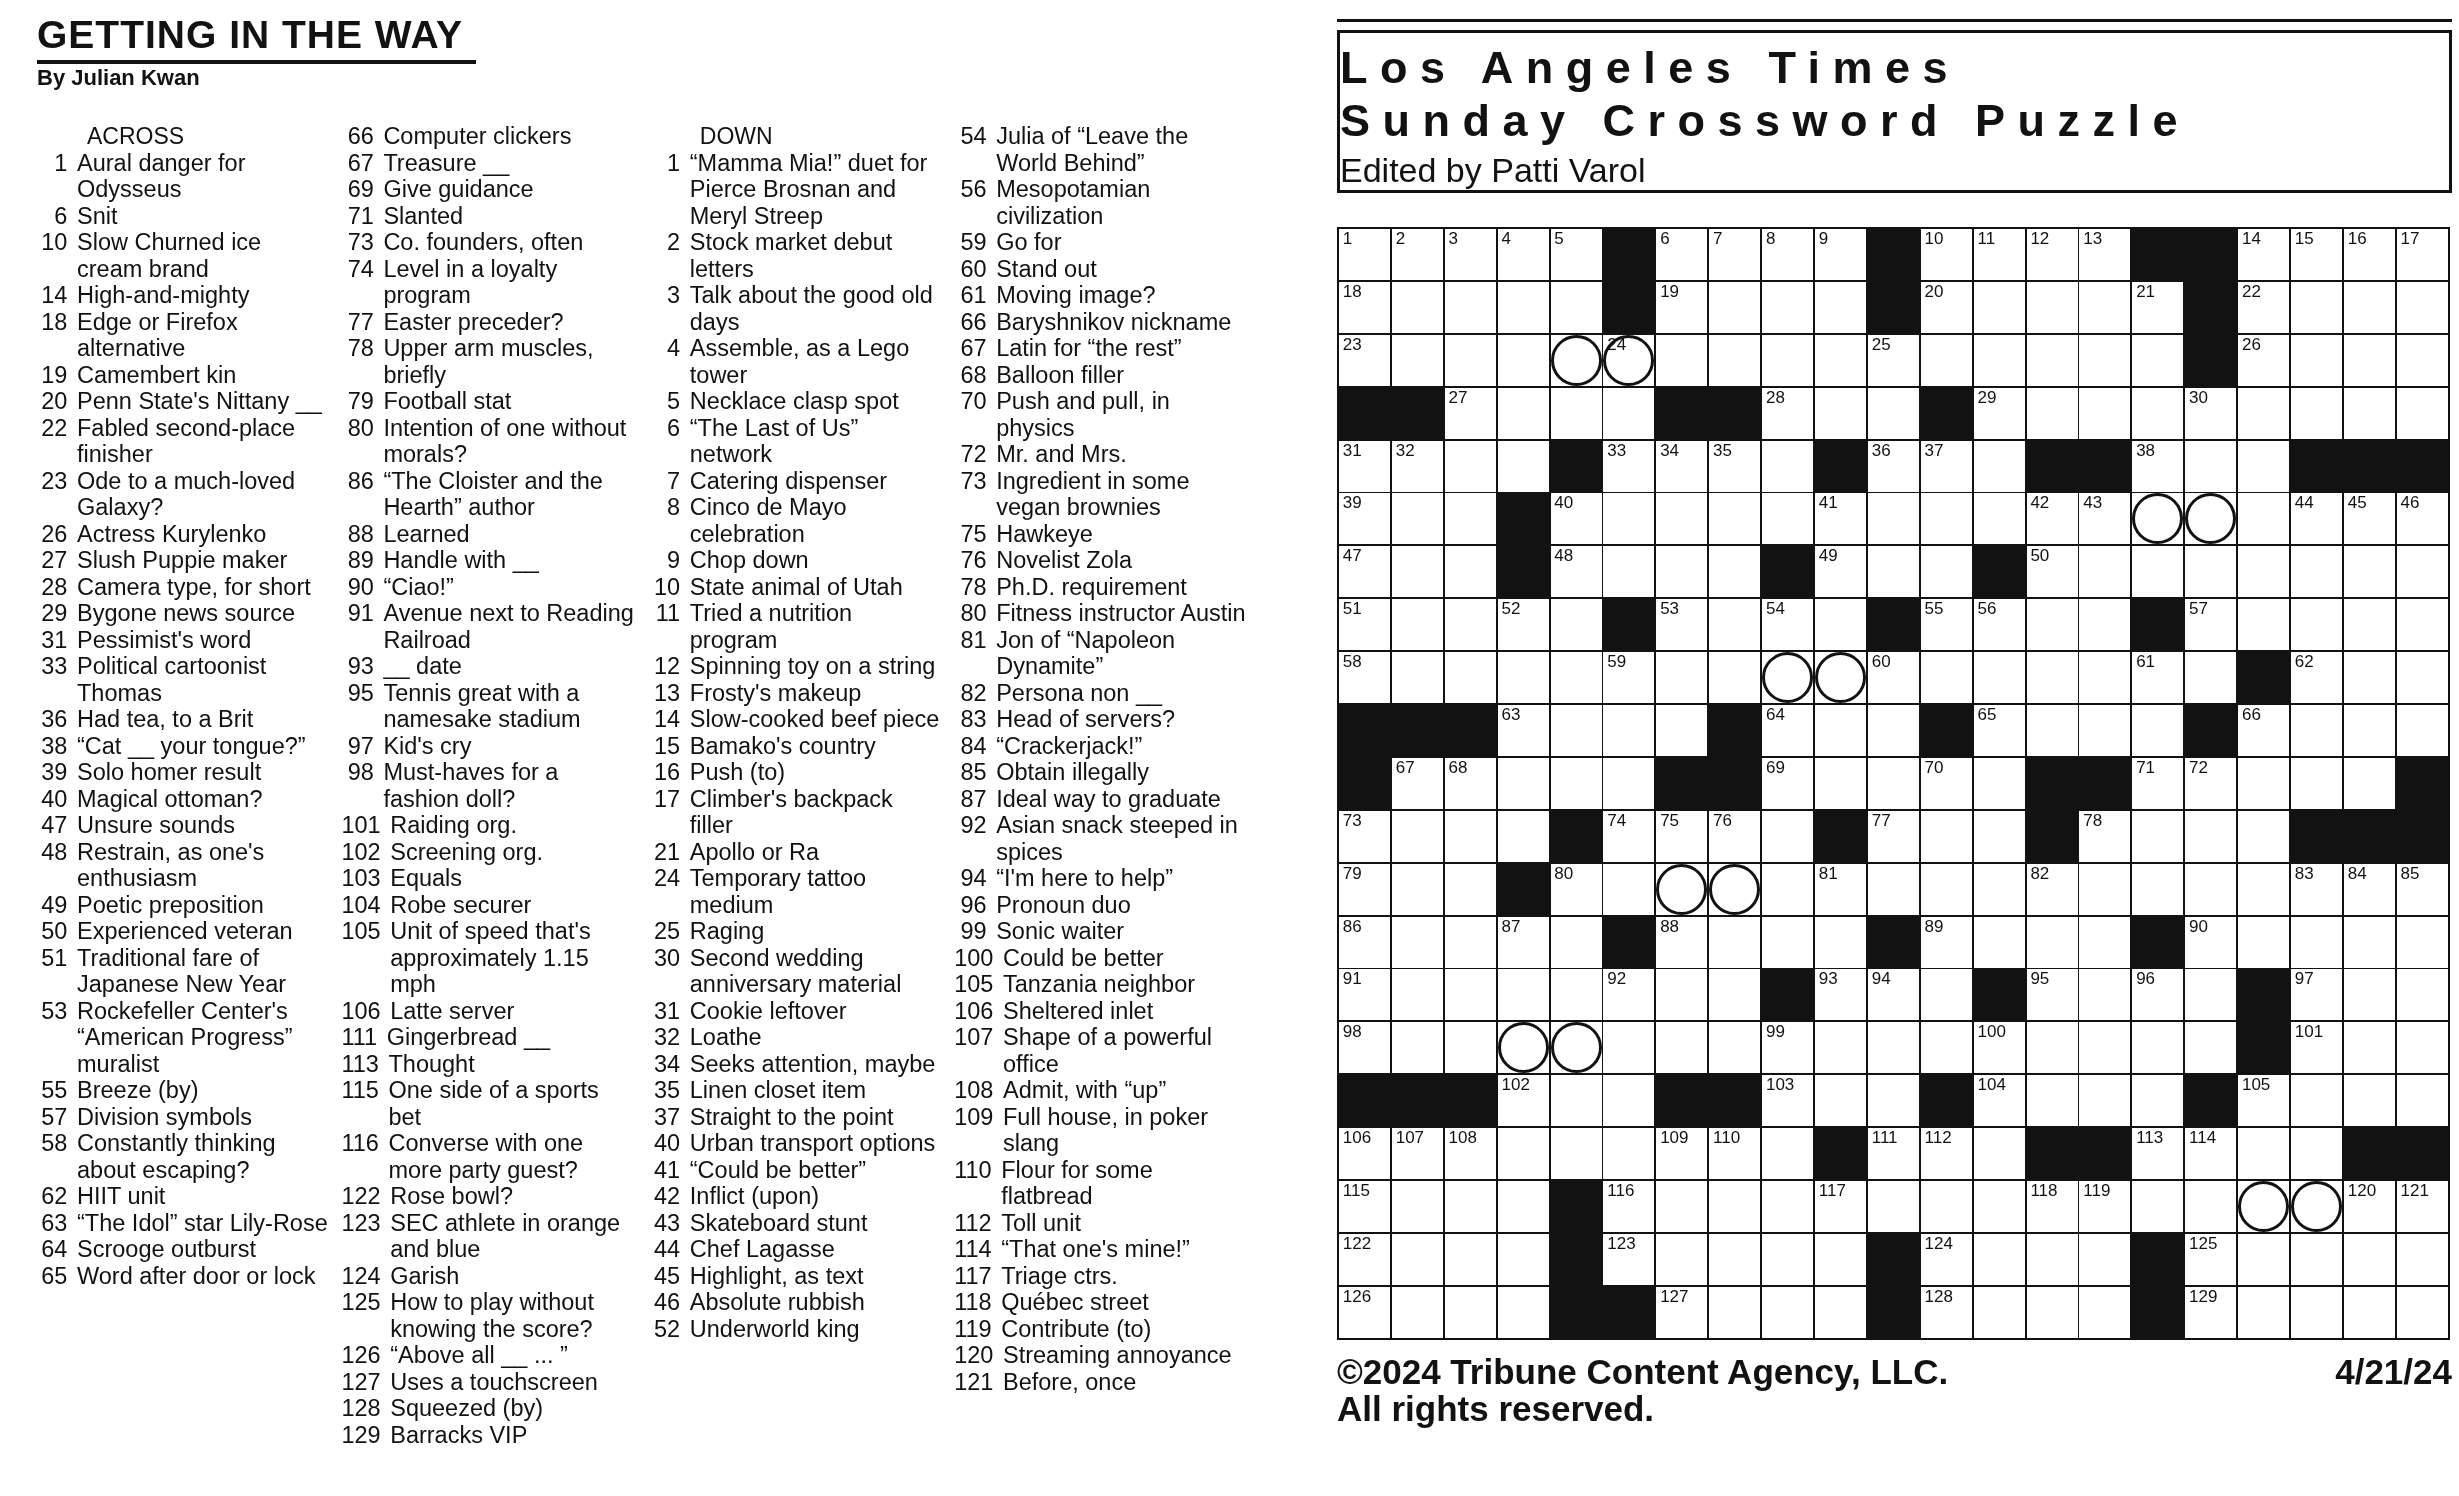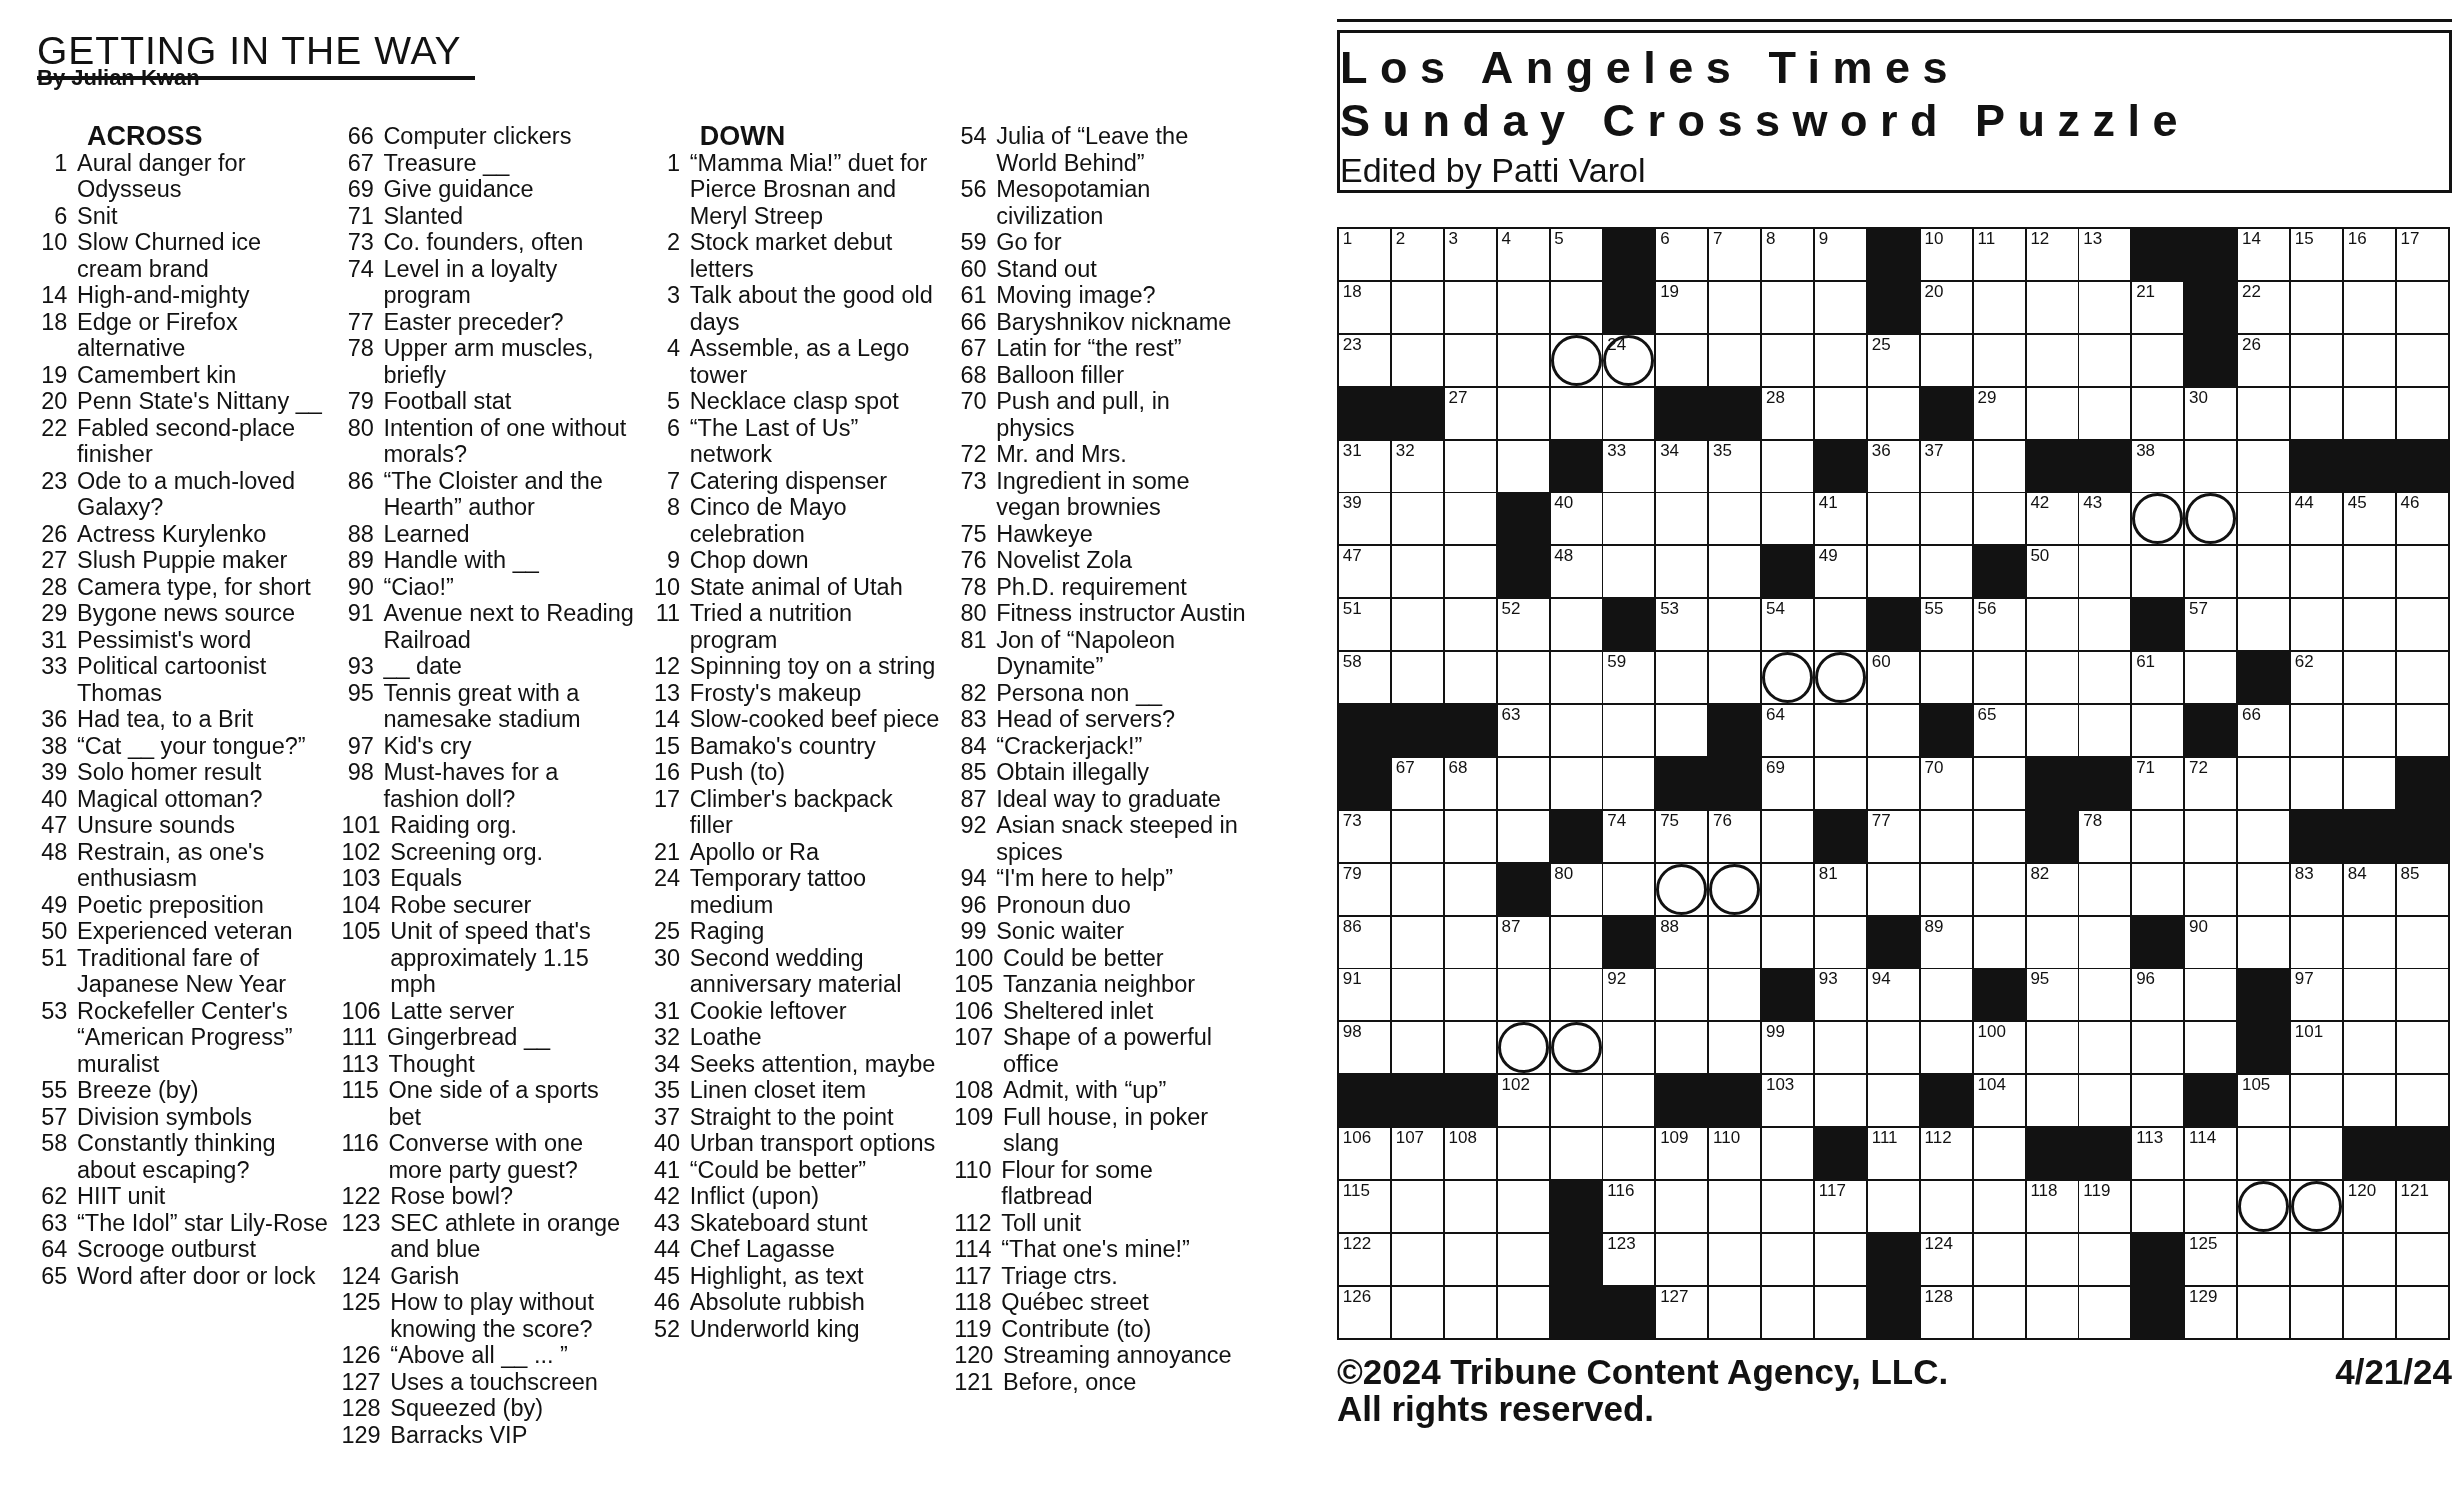--- a/index.html
+++ b/index.html
@@ -1,26 +1,26 @@
 <!DOCTYPE html>
 <html><head>
 <meta charset="utf-8">
 <style>
   * { margin:0; padding:0; box-sizing:border-box; }
   html,body { width:2459px; height:1497px; background:#fff; color:#121212;
               font-family:"Liberation Sans","DejaVu Sans",sans-serif; overflow:hidden; }
   .abs { position:absolute; }
 
   
-  #title { left:37px; top:13.4px; font-size:39px; font-weight:normal; letter-spacing:1px;
-           display:inline-block; border-bottom:4.8px solid #121212; padding:0 13.4px 2.9px 0;margin-top:16px; }
+  #title { left:37px; top:13.4px; font-size:39px; font-weight:bold; letter-spacing:1px;
+           display:inline-block; border-bottom:4.8px solid #121212; padding:0 13.4px 2.9px 0; }
   #byline { left:37px; top:65px; font-size:22px; font-weight:bold; }
   #cols { left:35px; top:123px; width:1239px; display:flex; gap:13.4px; }
   .col { width:293px; flex:0 0 293px; }
-  .chead { font-weight:bold; font-size:27px; line-height:26.5px; padding-left:52px; }
+  .chead { font-weight:normal; font-size:23px; line-height:26.5px; padding-left:52px; }
   .clue { display:flex; font-size:23.5px; line-height:26.5px; }
   .cn { flex:0 0 42px; text-align:right; padding-right:9.6px; }
   .ct { flex:1; }
 
   
   #toprule { left:1337px; top:19px; width:1115px; height:2.9px; background:#121212; }
   #mastbox { left:1337px; top:30px; width:1115px; height:163px; border:3.8px solid #121212;
              text-align:left; padding-top:7.7px; }
   .m1 { font-size:45px; font-weight:bold; letter-spacing:12.5px; line-height:53px; white-space:nowrap; }
   .med { font-size:34px; margin-top:4.8px; }

